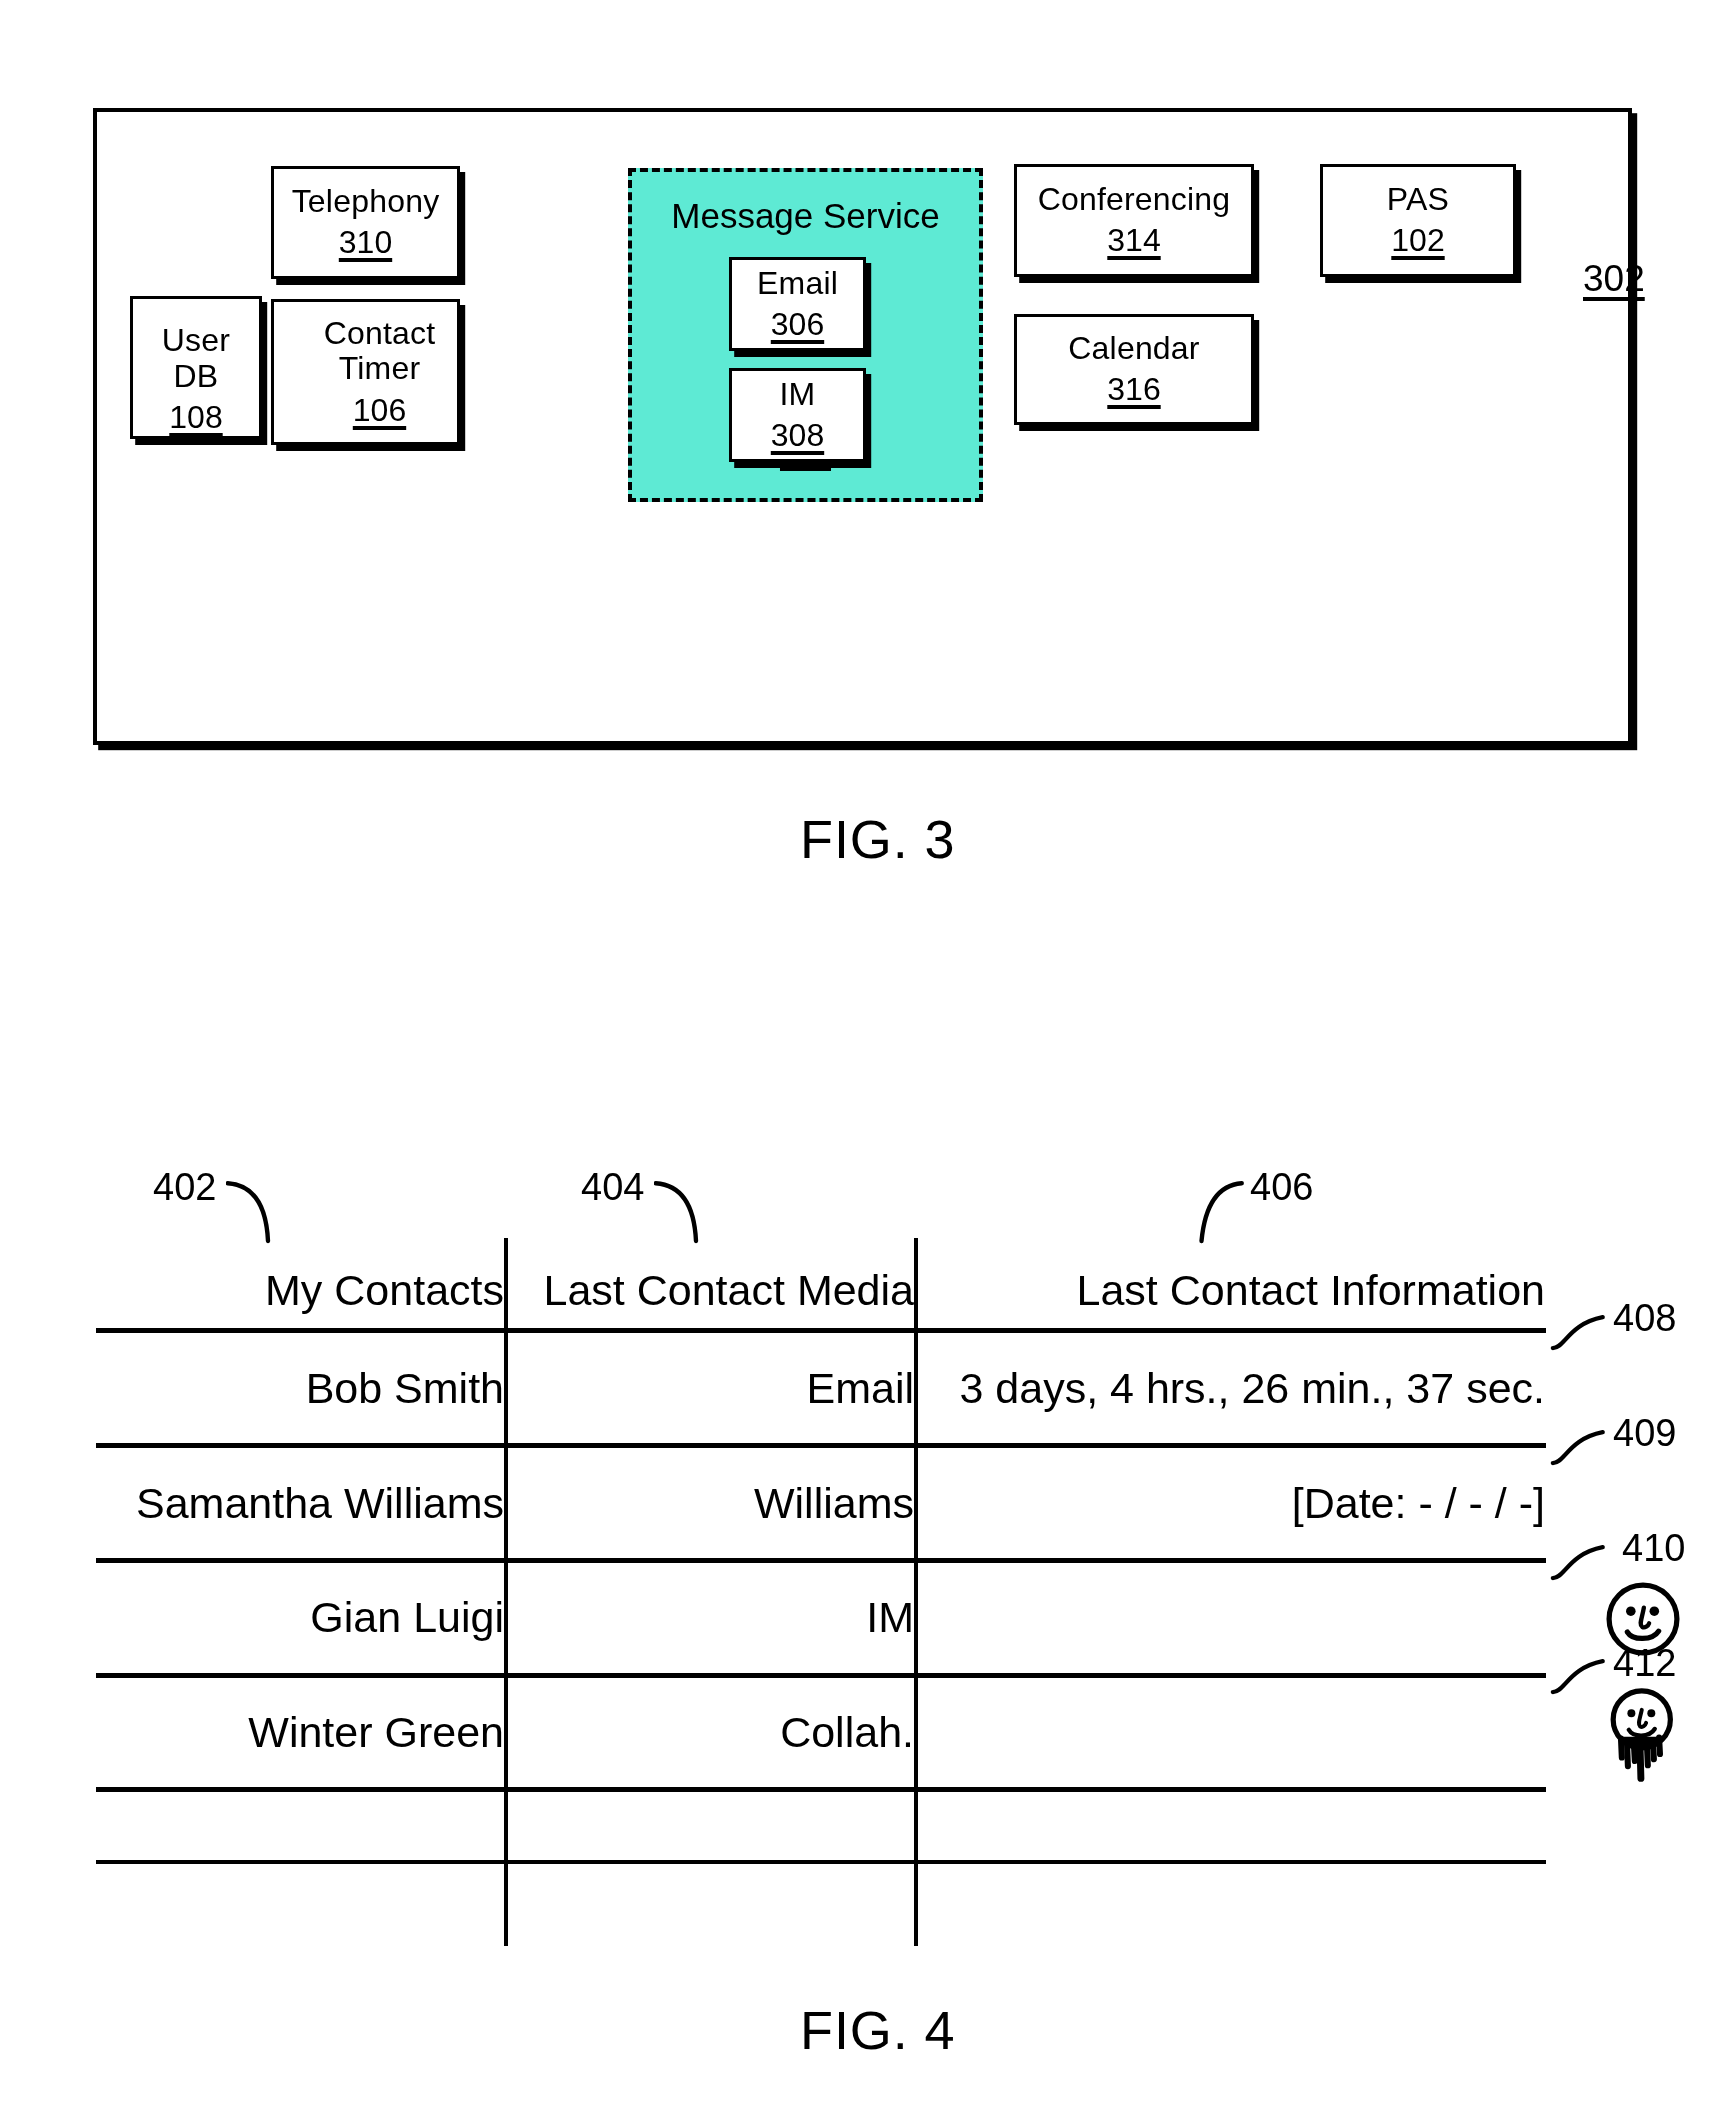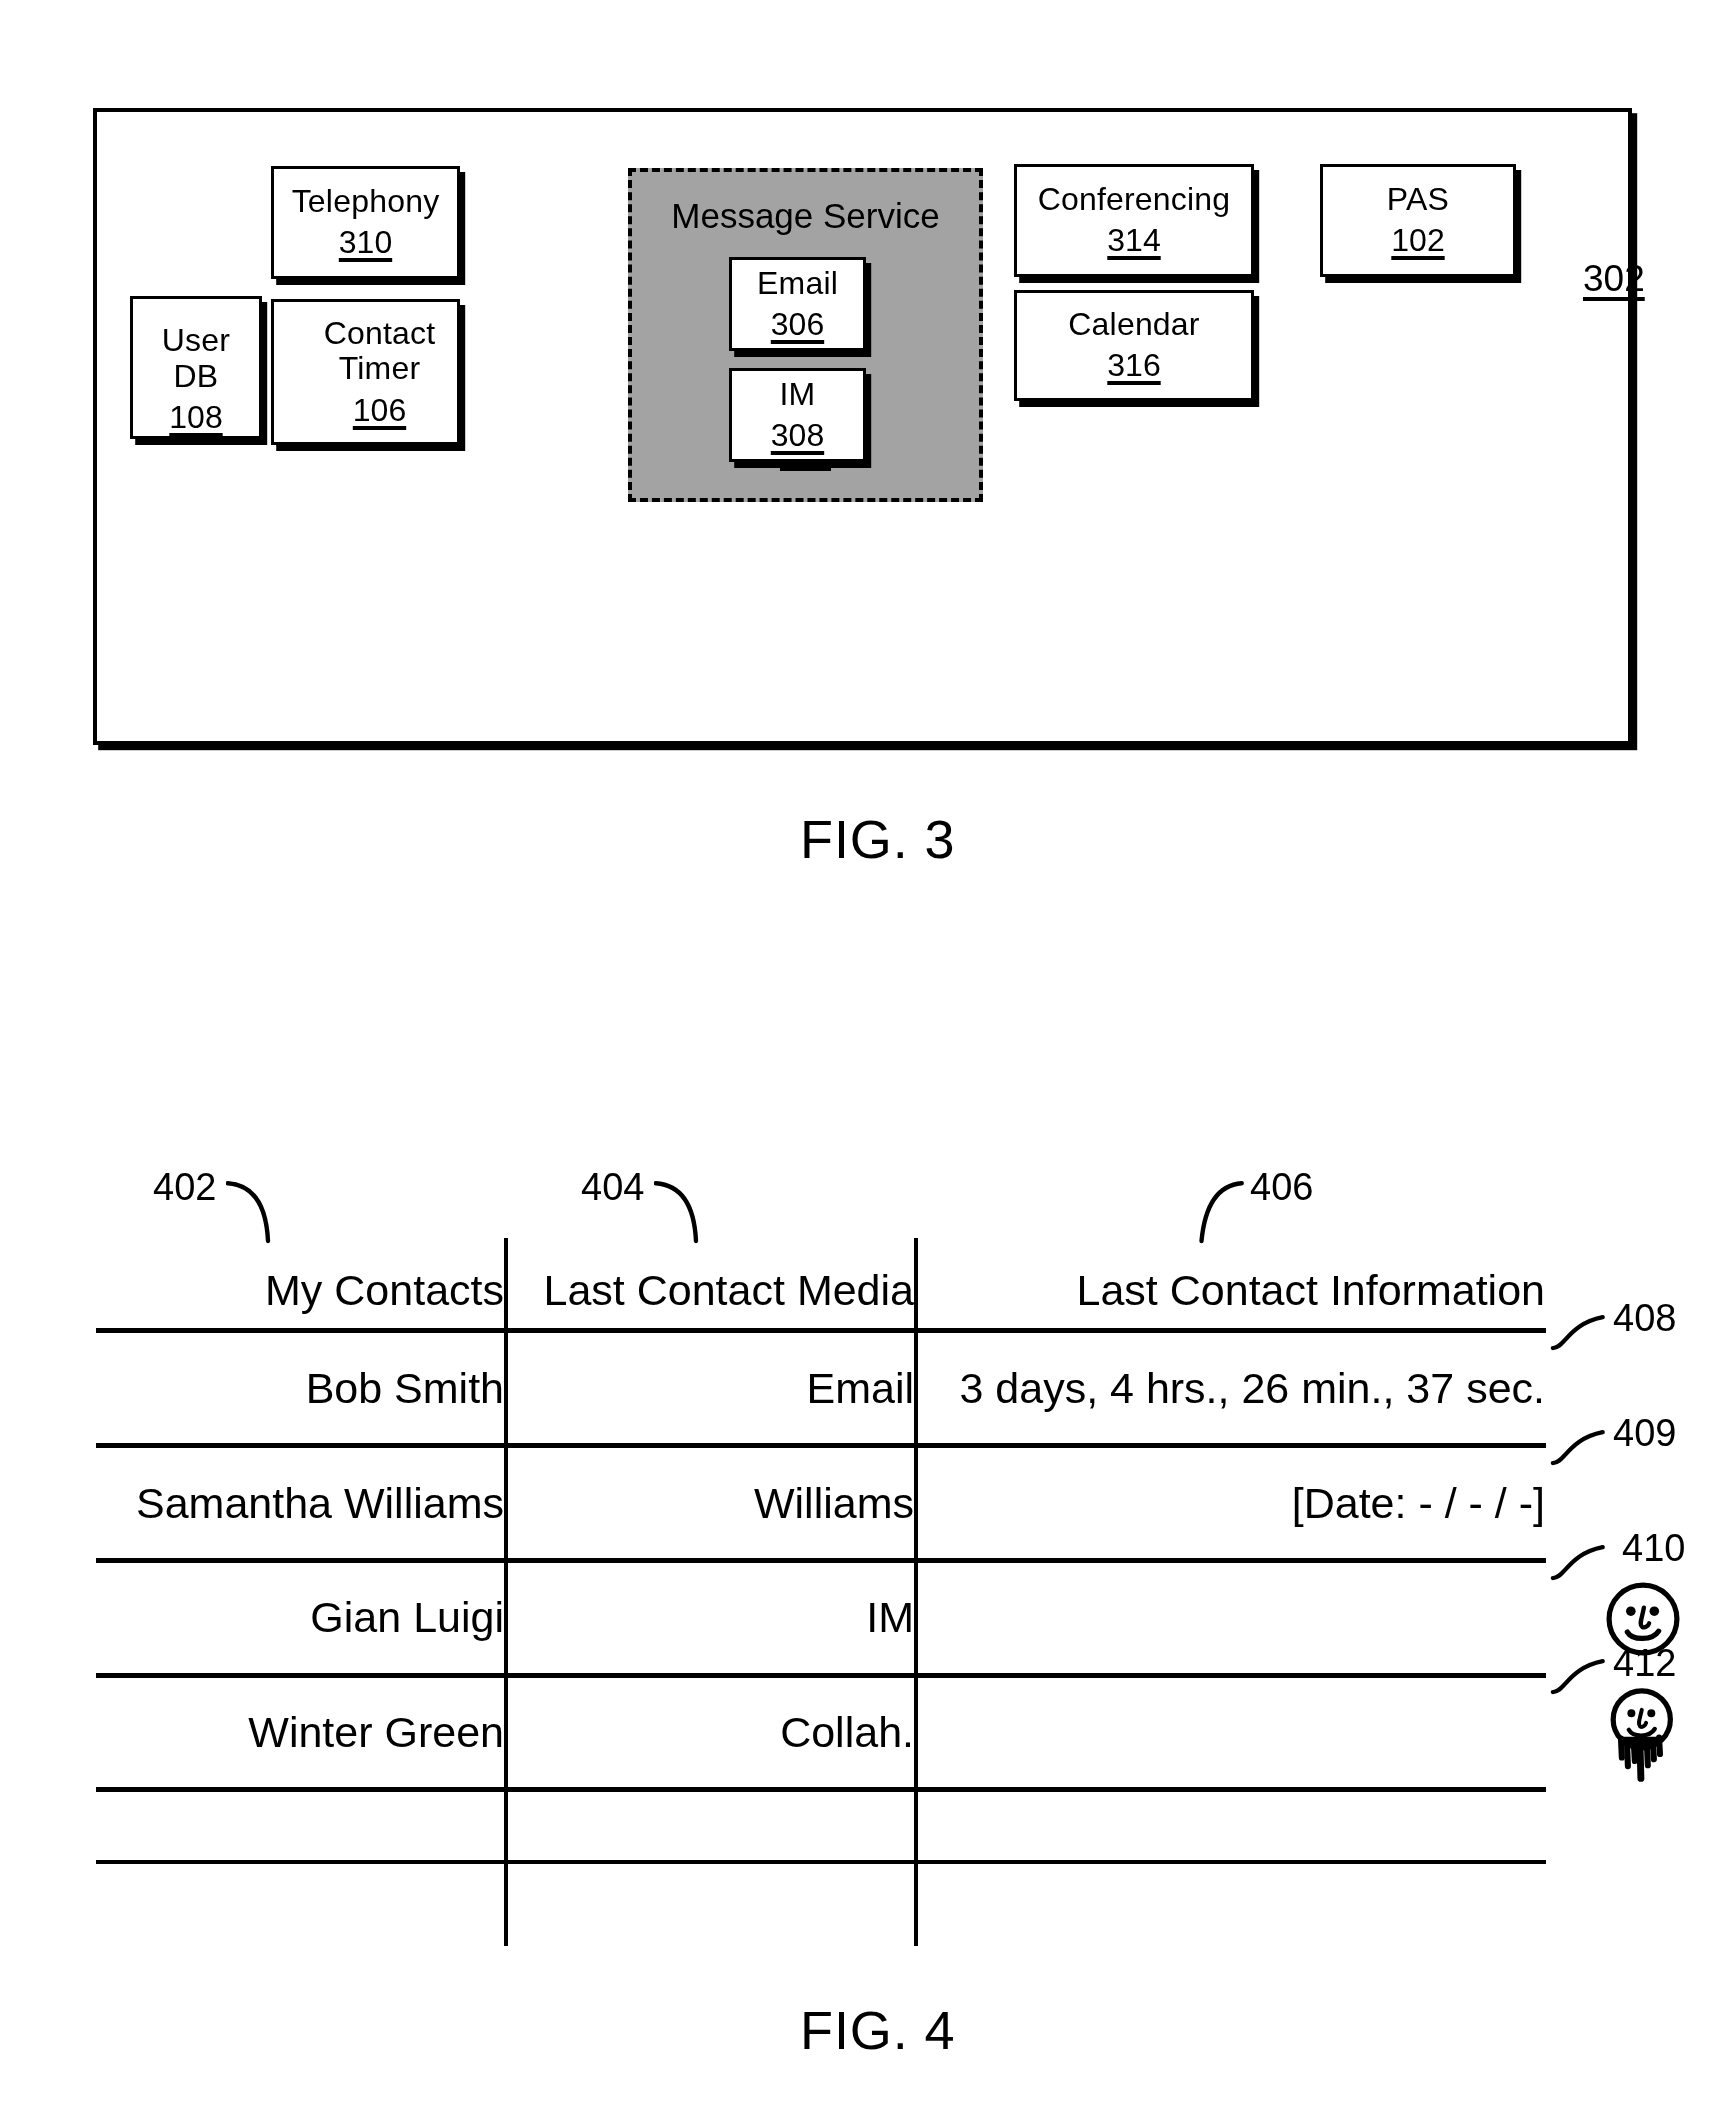--- a/index.html
+++ b/index.html
@@ -56,21 +56,21 @@
   }
 
   #msgservice-dashed {
     position: absolute;
     left: 624px;
     top: 163px;
     width: 355px;
     height: 334px;
     border: 4.3px dashed #000;
     box-sizing: border-box;
-    background: #a3a3a3;
+    background: #5eead4;
   }
   #msgservice-title {
     position: absolute;
     left: 0;
     top: 24px;
     width: 100%;
     text-align: center;
     font-size: 35px;
   }
   #msgservice-ref {
@@ -195,21 +195,21 @@
       <span class="mb-label">IM</span>
       <span class="mb-ref">308</span>
     </div>
   </div>
 
   <div class="module-box" style="left:917px; top:52px; width:240px; height:113px;">
     <span class="mb-label">Conferencing</span>
     <span class="mb-ref">314</span>
   </div>
 
-  <div class="module-box" style="left:917px; top:178px; width:240px; height:111px;">
+  <div class="module-box" style="left:917px; top:202px; width:240px; height:111px;">
     <span class="mb-label">Calendar</span>
     <span class="mb-ref">316</span>
   </div>
 
   <div class="module-box" style="left:1223px; top:52px; width:196px; height:113px;">
     <span class="mb-label">PAS</span>
     <span class="mb-ref">102</span>
   </div>
 
 

